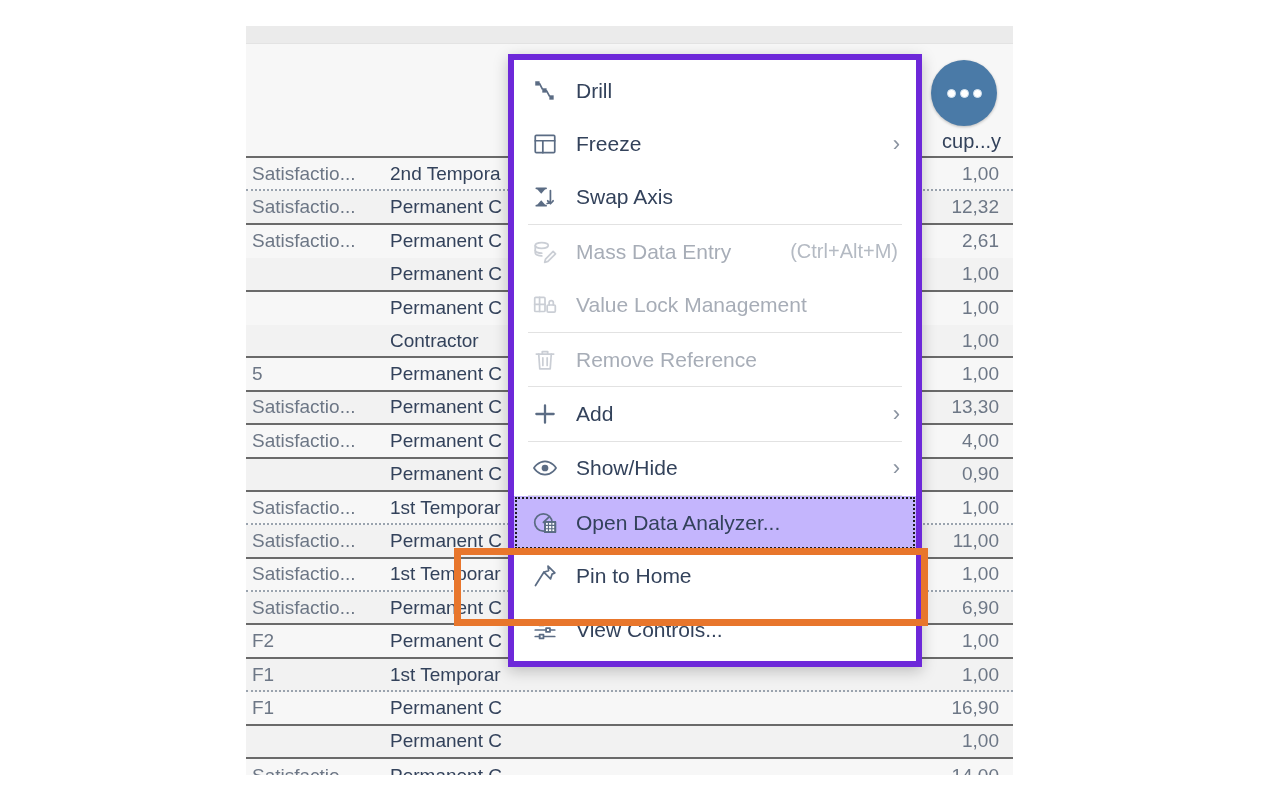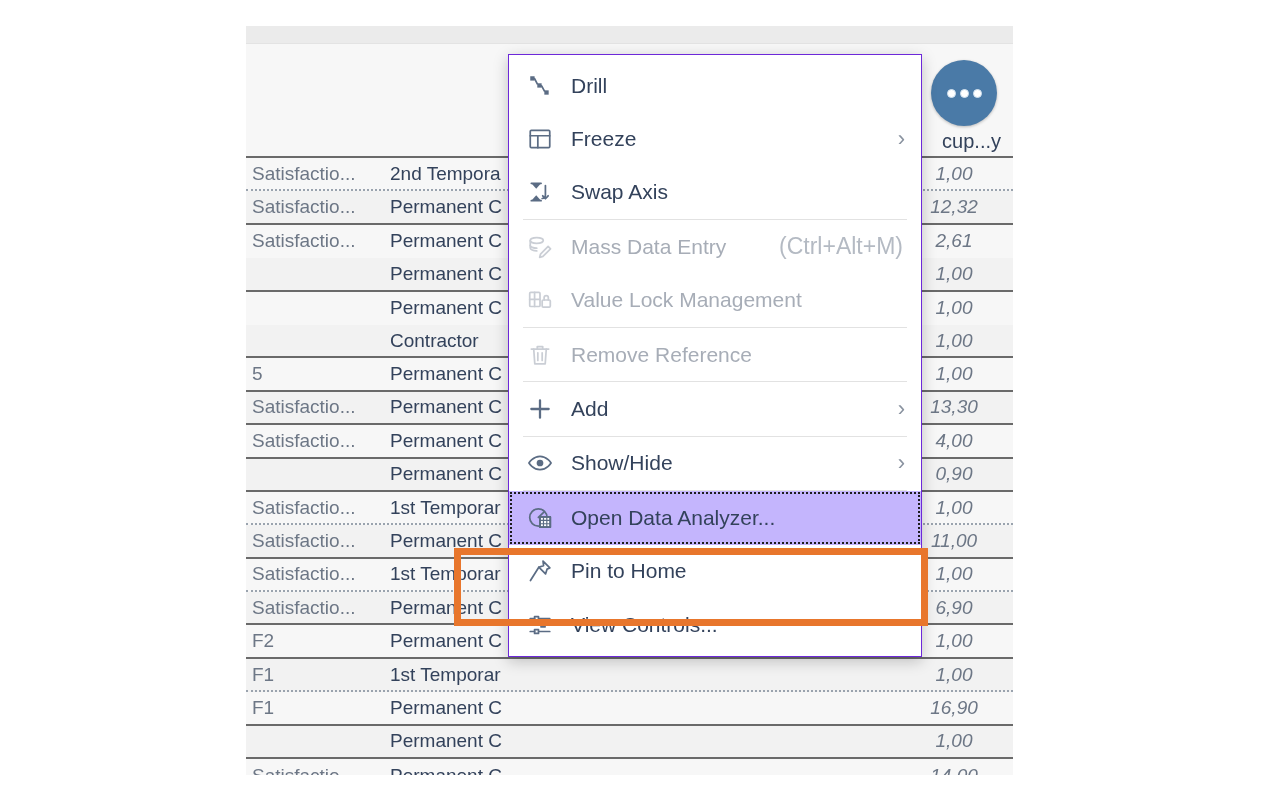--- a/index.html
+++ b/index.html
@@ -59,24 +59,23 @@
     color: #33425b;
     white-space: nowrap;
     overflow: hidden;
     padding: 0 6px;
   }
   .cell.c1 { width: 138px; color: #6d7786; }
   .cell.c2 { width: 240px; }
   .cell.c3 { flex: 1; }
   .cell.c4 {
     width: 110px;
-    text-align: center;
+    text-align: right;
     color: #6d7786;
     padding-right: 14px;
-    font-style: italic;
   }
 
   
   .fab {
     position: absolute;
     left: 931px; top: 60px;
     width: 66px; height: 66px;
     border-radius: 50%;
     background: #4a7aa7;
     display: flex;
@@ -92,21 +91,21 @@
     border: 1px solid #cfe0ef;
     display: block;
   }
 
   
   .ctx-menu {
     position: absolute;
     left: 508px; top: 54px;
     width: 414px;
     background: #ffffff;
-    border: 1px solid #6d28d9;
+    border: 6px solid #6d28d9;
     box-shadow: 0 4px 14px rgba(0,0,0,.22);
     padding: 4px 0 5px 0;
   }
   .mi {
     display: flex;
     align-items: center;
     height: 53.4px;
     padding: 0 14px 0 14px;
     position: relative;
   }
@@ -119,21 +118,21 @@
     color: #5b6c84;
   }
   .mi .lbl {
     font-size: 21px;
     color: #33425b;
     margin-left: 14px;
     white-space: nowrap;
   }
   .mi .shortcut {
     margin-left: auto;
-    font-size: 23px;
+    font-size: 20px;
     color: #9aa3ae;
     white-space: nowrap;
     padding-right: 4px;
   }
   .mi .chev {
     margin-left: auto;
     color: #8a93a0;
     font-size: 22px;
     line-height: 1;
     padding-right: 2px;

